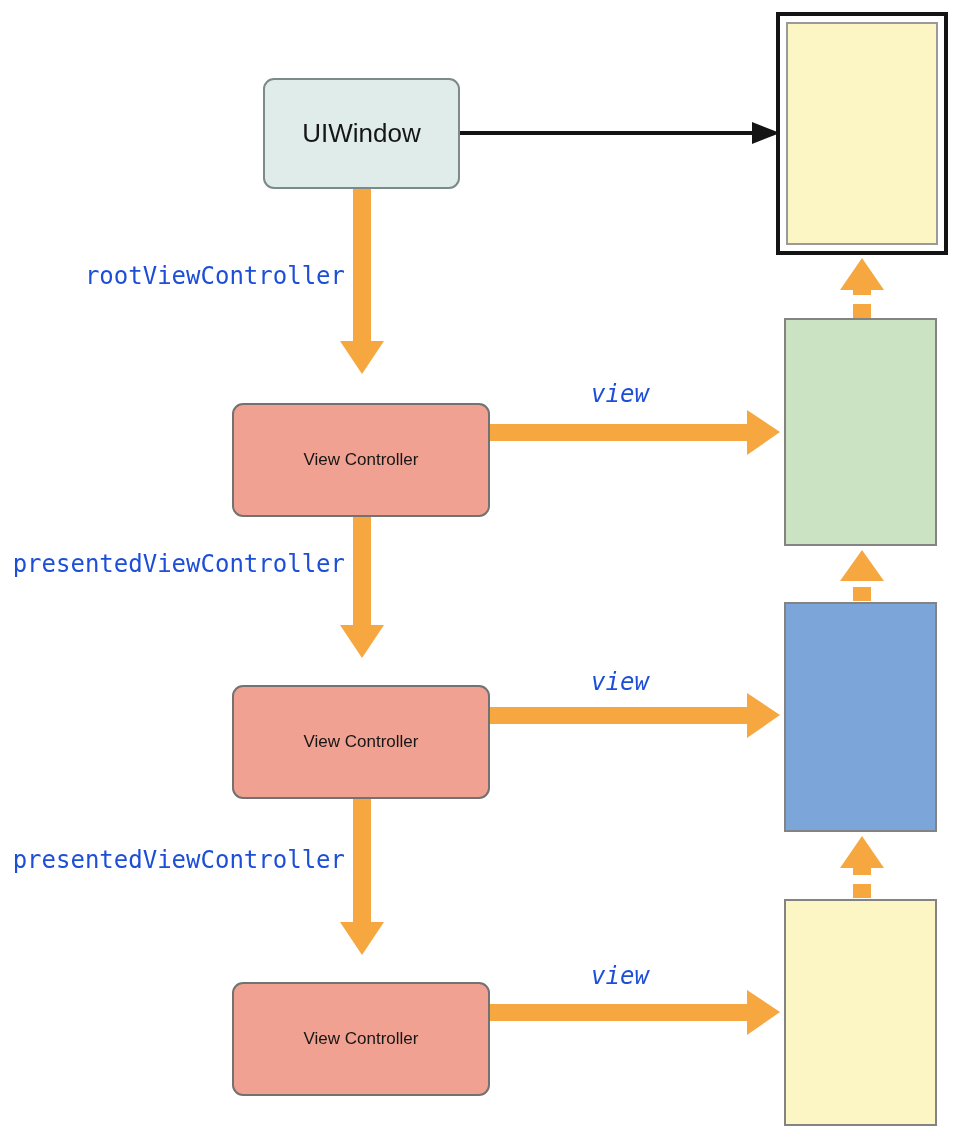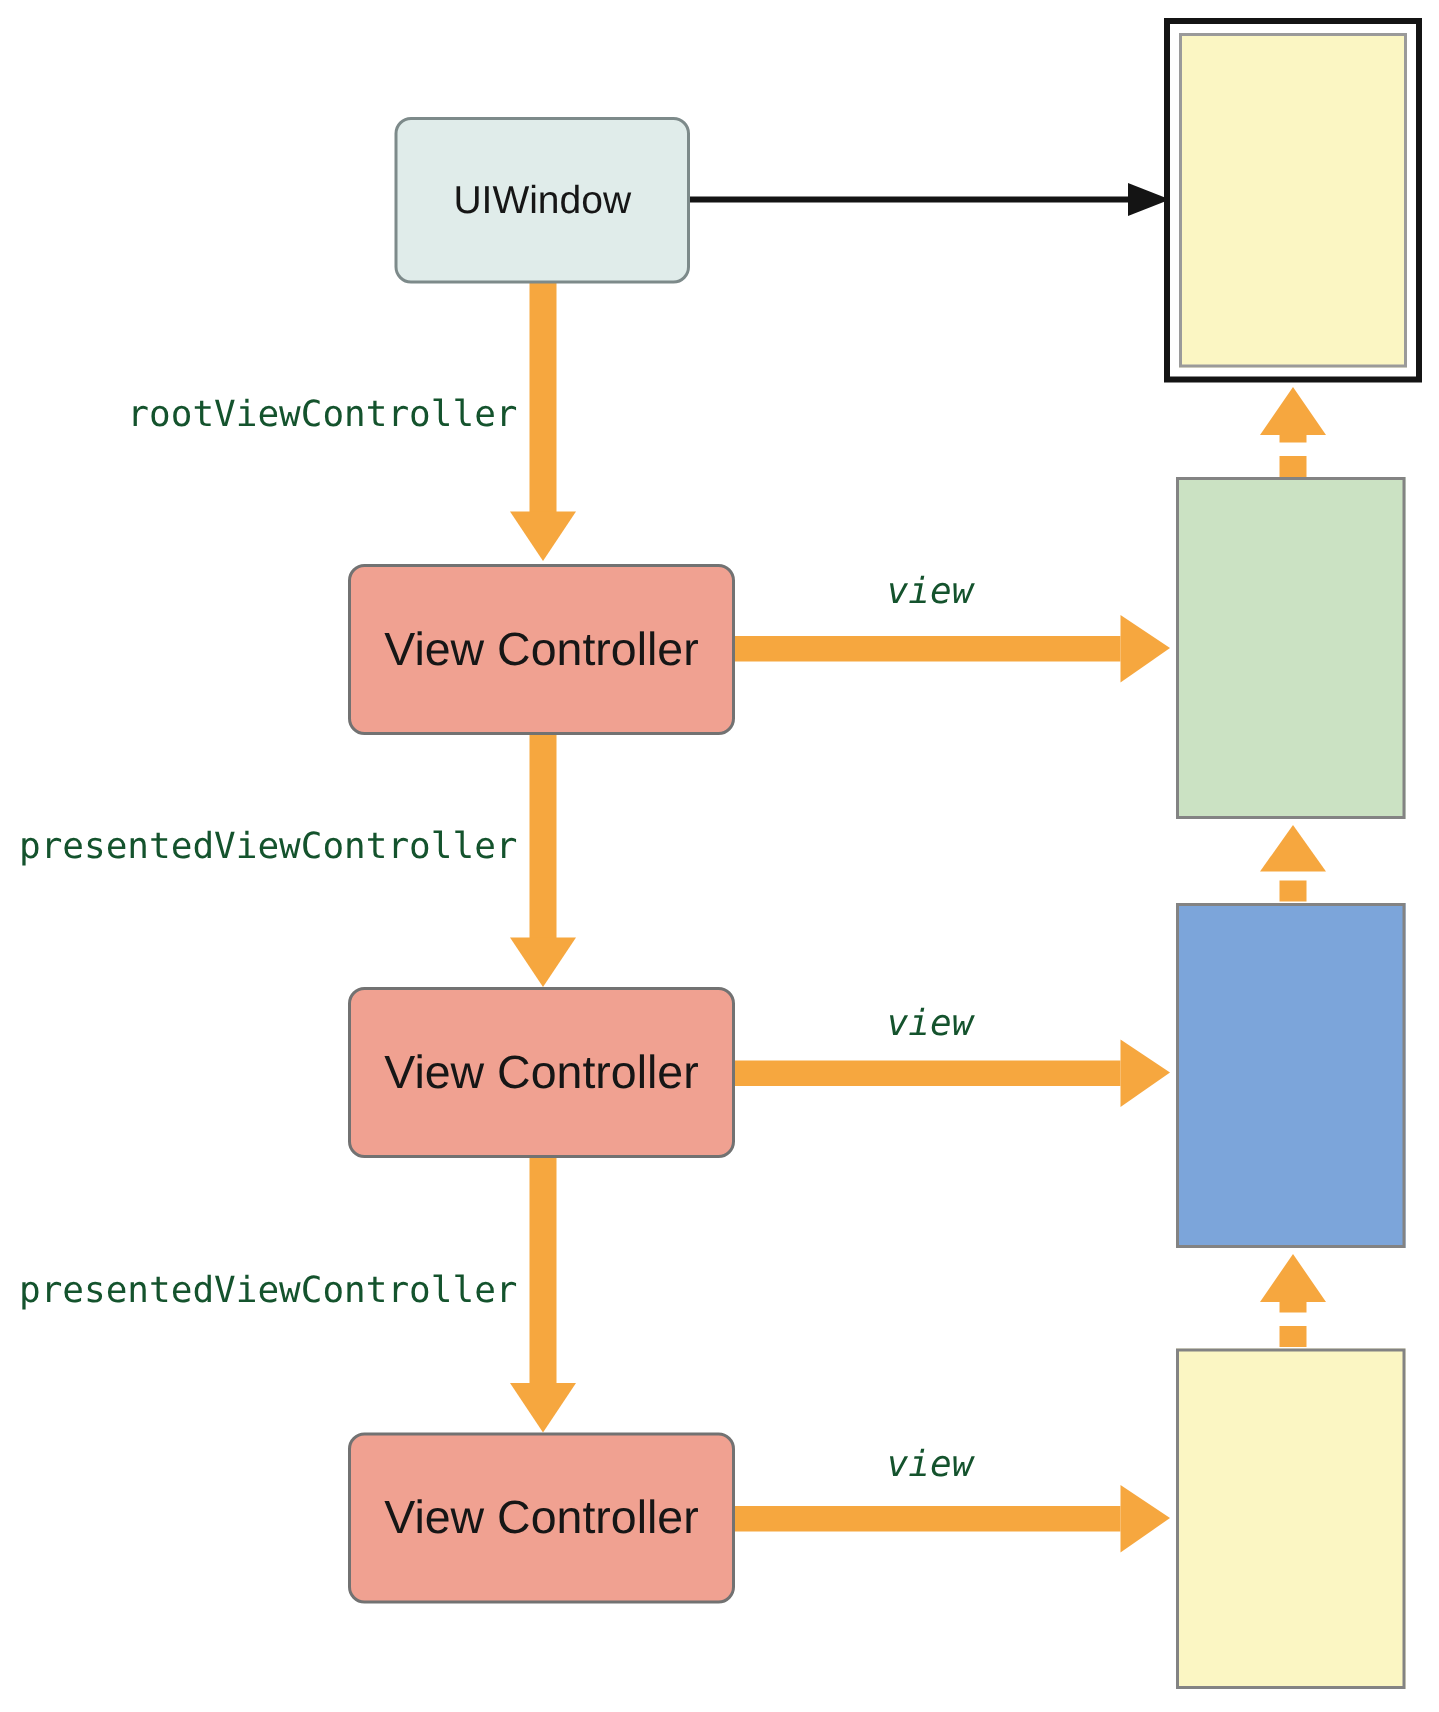--- a/index.html
+++ b/index.html
@@ -33,22 +33,23 @@
     border-radius: 11px;
     font-size: 26px;
     color: #161616;
   }
   .vc-box {
     left: 232px;
     width: 258px; height: 114px;
     background: #f0a191;
     border: 2px solid #727272;
     border-radius: 11px;
-    font-size: 31px;
+    font-size: 17px;
     color: #161616;
+    margin-top: 27px;
   }
   .vc-1 { top: 376px; }
   .vc-2 { top: 658px; }
   .vc-3 { top: 955px; }
   .screen-frame {
     position: absolute;
     left: 776px; top: 12px;
     width: 172px; height: 243px;
     background: #ffffff;
     border: 4px solid #141414;
@@ -70,21 +71,21 @@
     border: 2px solid #838383;
     z-index: 1;
   }
   .root-view { top: 318px; height: 228px; background: #cbe2c3; }
   .presented-view-1 { top: 602px; height: 230px; background: #7ca5da; }
   .presented-view-2 { top: 899px; height: 227px; background: #fbf6c3; }
   .code-label {
     position: absolute;
     font-family: "DejaVu Sans Mono", "Liberation Mono", monospace;
     font-size: 24px;
-    color: #14532d;
+    color: #1d4ed8;
     z-index: 2;
     white-space: nowrap;
   }
   .edge-left {
     left: 0; width: 345px;
     text-align: right;
   }
   .root-label { top: 262px; }
   .presented-label-1 { top: 550px; }
   .presented-label-2 { top: 846px; }

